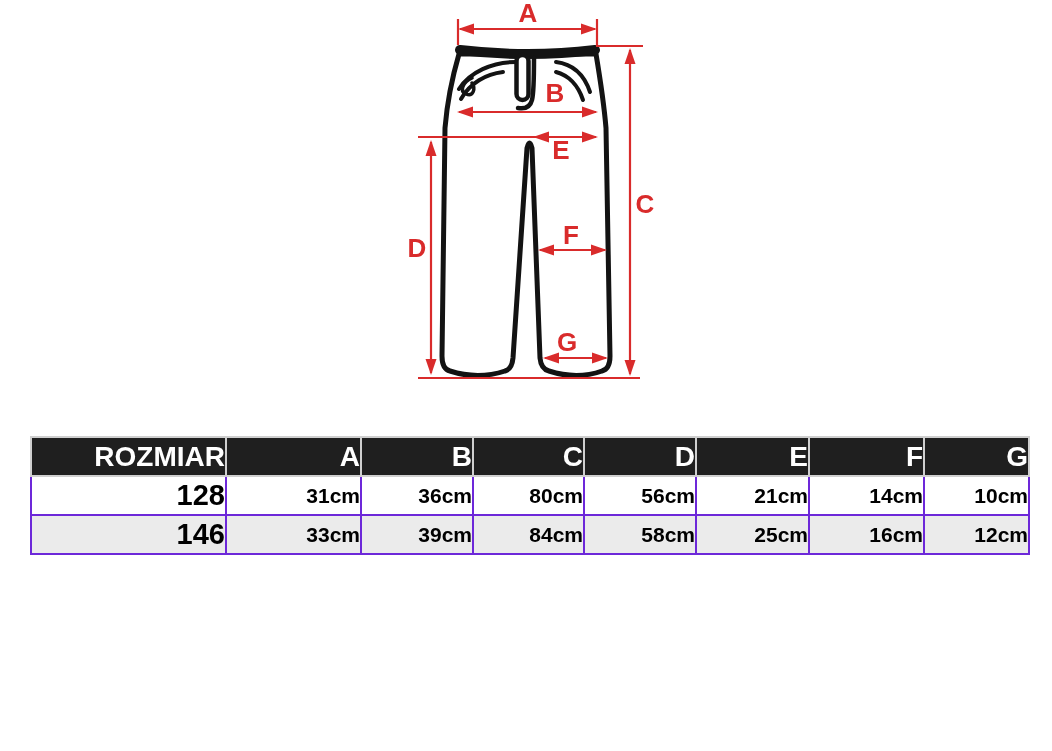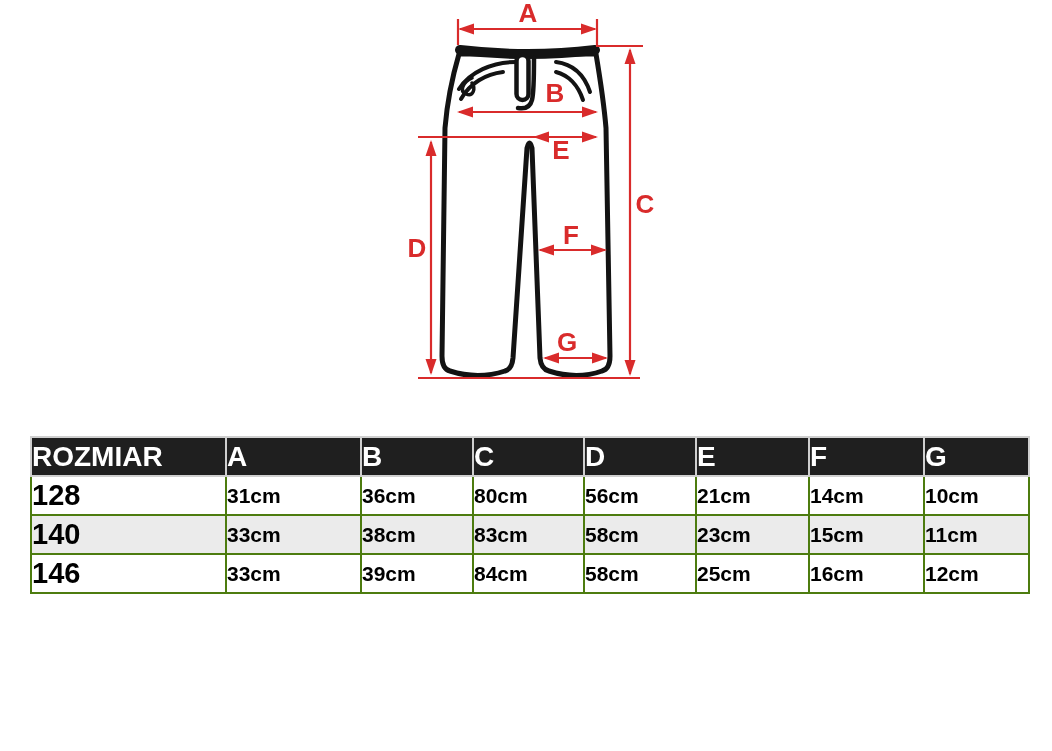--- a/index.html
+++ b/index.html
@@ -30,31 +30,31 @@
     border-collapse: collapse;
     table-layout: fixed;
   }
   .size-table th {
     background: var(--header-bg, #1f1f1f);
     color: var(--header-fg, #ffffff);
     font-size: 28px;
     font-weight: bold;
     height: 37px;
     border: 2px solid #cfcfcf;
-    text-align: left;
+    text-align: right;
     padding: 0;
   }
   .size-table td {
     background: #ffffff;
     color: #000000;
     font-size: 21px;
     font-weight: bold;
     height: 37px;
-    border: 2px solid #4d7c0f;
-    text-align: left;
+    border: 2px solid #6d28d9;
+    text-align: right;
     vertical-align: middle;
     padding: 0;
   }
   .size-table td.size-col { font-size: 29px; }
   .size-table tbody tr:nth-child(even) td { background: var(--alt-row-bg, #ebebeb); }
 </style>
 </head>
 <body>
 
 <div class="stage">
@@ -173,30 +173,20 @@
         <td class="size-col">128</td>
         <td>31cm</td>
         <td>36cm</td>
         <td>80cm</td>
         <td>56cm</td>
         <td>21cm</td>
         <td>14cm</td>
         <td>10cm</td>
       </tr>
       <tr>
-        <td class="size-col">140</td>
-        <td>33cm</td>
-        <td>38cm</td>
-        <td>83cm</td>
-        <td>58cm</td>
-        <td>23cm</td>
-        <td>15cm</td>
-        <td>11cm</td>
-      </tr>
-      <tr>
         <td class="size-col">146</td>
         <td>33cm</td>
         <td>39cm</td>
         <td>84cm</td>
         <td>58cm</td>
         <td>25cm</td>
         <td>16cm</td>
         <td>12cm</td>
       </tr>
     </tbody>

